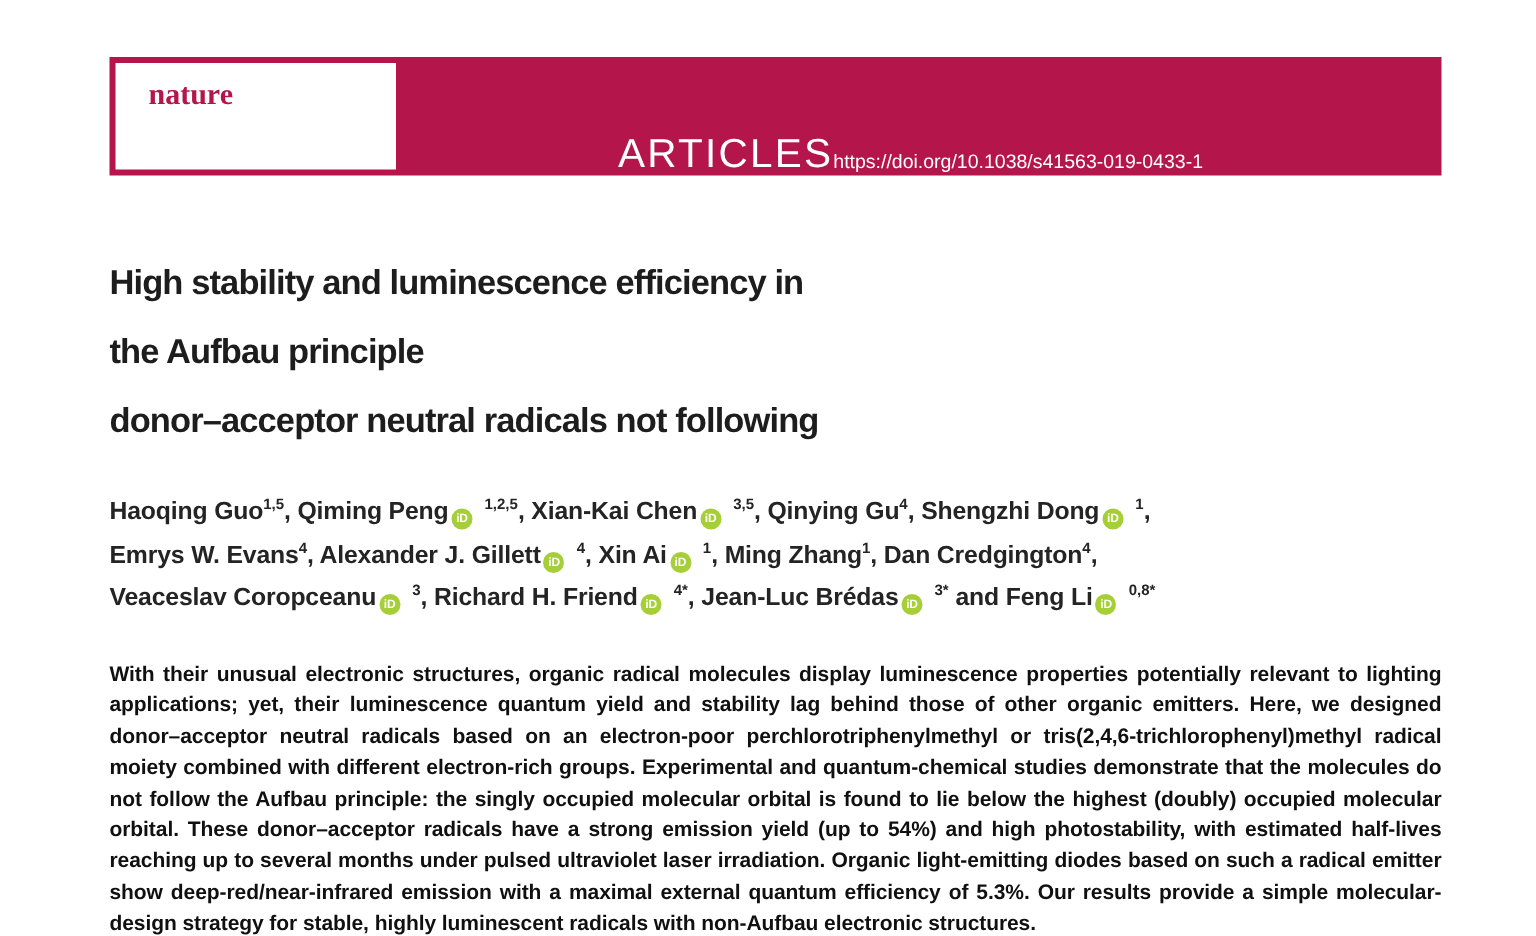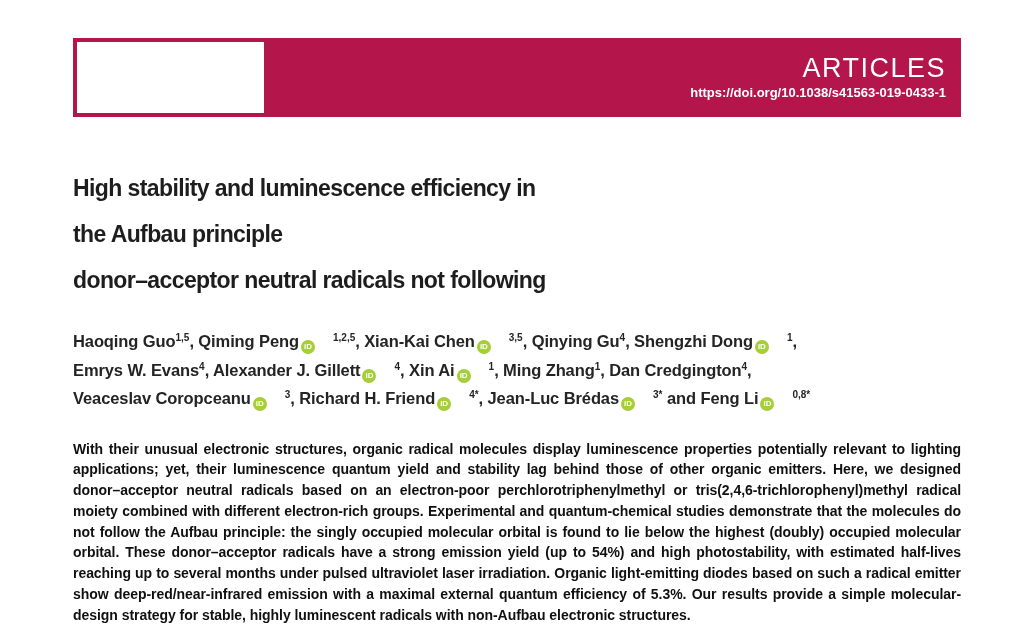--- a/index.html
+++ b/index.html
@@ -10,51 +10,52 @@
 
   
   .masthead { display:flex; height:79px; margin-top:38px; }
   .logo-box { width:195px; background:#fff; border:4px solid var(--accent);
               padding:12px 0 0 22px; flex:none; }
   .logo-l1 { font-family:"Liberation Serif", serif; font-weight:700;
              color:var(--accent); font-size:20px; line-height:18px; }
   .logo-l2 { font-family:"Liberation Serif", serif; font-weight:700;
              color:var(--accent); font-size:31px; line-height:30px; letter-spacing:-0.5px; }
   .banner { flex:1; background:var(--accent); color:#fff; display:flex;
-            flex-direction:column; align-items:flex-end; justify-content:center;
+            flex-direction:row; align-items:flex-end; justify-content:center;
             padding-right:15px; }
   .kicker { font-size:27px; font-weight:400; letter-spacing:1.5px; line-height:30px; }
-  .doi { font-size:13px; font-weight:700; line-height:19px; color:#fff;
+  .doi { font-size:13px; font-weight:400; line-height:19px; color:#fff;
          text-decoration:none; }
 
   
   .title { margin-top:48px; color:var(--ink); font-weight:700; font-size:23px;
            line-height:46px; letter-spacing:-0.6px; }
 
   
   .authors { margin-top:24px; }
   .authors-line { font-size:16.5px; font-weight:700; color:#242424;
                   line-height:28.5px; letter-spacing:-0.1px; }
   .orcid { display:inline-block; width:14px; height:14px; border-radius:50%;
            background:#a6ce39; color:#fff; font-size:8px; font-weight:700;
-           text-align:center; line-height:14px; margin:0 18px 0 2px;
+           text-align:center; line-height:14px; margin:0 8px 0 2px;
            vertical-align:-2px; cursor:pointer; }
   sup.sup { font-size:10px; line-height:0; letter-spacing:0; }
 
   
   .abstract { margin-top:26px; font-size:14px; font-weight:700; color:#101010;
               line-height:20.8px; letter-spacing:-0.05px; text-align:justify; }
 </style>
 </head>
 <body>
 
 <div class="content">
 
   <div class="masthead">
     <div class="logo-box">
+      <div class="logo-l1">nature</div>
     </div>
     <div class="banner">
       <div class="kicker">ARTICLES</div>
       <a class="doi" href="#">https://doi.org/10.1038/s41563-019-0433-1</a>
     </div>
   </div>
 
   <h1 class="title">
 
       <div class="title-line">High stability and luminescence efficiency in</div>

